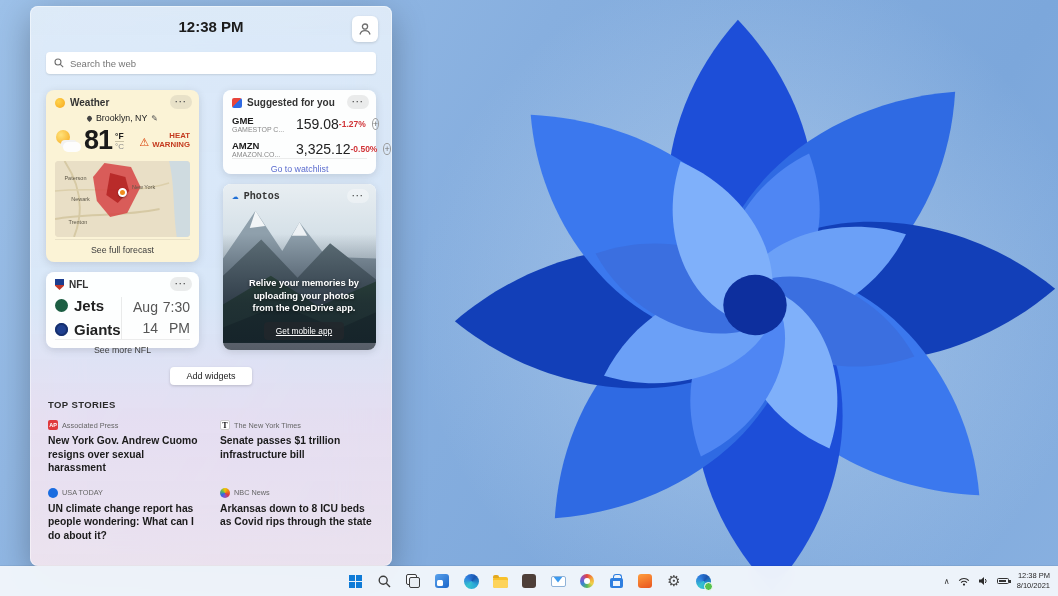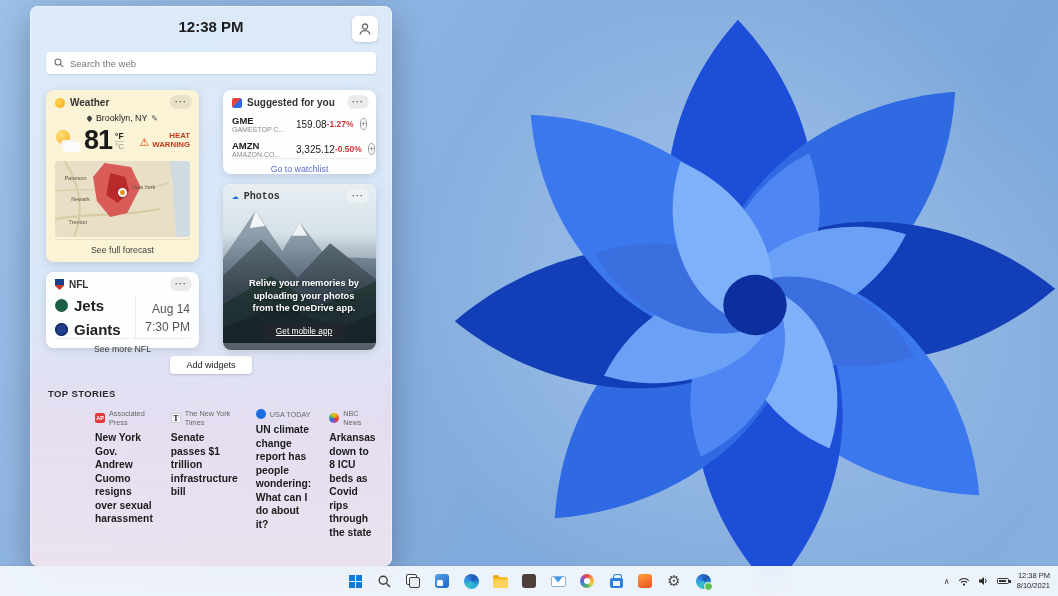--- a/index.html
+++ b/index.html
@@ -73,68 +73,68 @@
     background:#f08c1e; border:2px solid #fff; box-shadow:0 1px 2px rgba(0,0,0,.35); }
 
   
   .stocks-card { height:84px; }
   .stock-glyph { width:10px; height:10px; border-radius:2px;
     background:linear-gradient(135deg,#e8453c 50%,#2f6ae3 50%); }
   .stock-row { display:flex; align-items:center; margin-top:7px; }
   .stock-id { width:64px; min-width:64px; }
   .stock-sym { font-size:9.5px; font-weight:700; color:#1c1c1c; }
   .stock-name { font-size:7px; color:#8a8a8a; white-space:nowrap; overflow:hidden; text-overflow:ellipsis; }
-  .stock-price { flex:1; text-align:right; font-size:10px; color:#222; }
+  .stock-price { flex:1; text-align:right; font-size:14px; color:#222; }
   .stock-chg { width:38px; text-align:right; font-size:8.5px; font-weight:700; color:#d13438; }
   .stock-add { width:12px; height:12px; margin-left:6px; border:1px solid #9a9a9a;
     border-radius:50%; color:#777; font-size:9px; display:flex; align-items:center;
     justify-content:center; cursor:pointer; background:transparent; }
   .stock-add::before { content:"+"; line-height:1; }
   .link-footer { color:#5b6ccf; }
 
   
   .nfl-card { height:76px; }
   .nfl-shield { width:9px; height:11px; background:linear-gradient(180deg,#1b3d8f 55%,#c0392b 55%);
     clip-path:polygon(0 0,100% 0,100% 62%,50% 100%,0 62%); }
   .game { display:flex; align-items:stretch; margin-top:7px; }
   .teams { display:flex; flex-direction:column; gap:7px; }
   .team { display:flex; align-items:center; gap:6px; font-size:15px; font-weight:700; color:#222; }
   .team-logo { width:13px; height:13px; border-radius:50%; }
   .logo-jets { background:#1c5e43; }
   .logo-giants { background:#1f3f8f; box-shadow:inset 0 0 0 2px #16306e; }
   .game-when { margin-left:auto; padding-left:9px; border-left:1px solid rgba(0,0,0,.08);
-    display:flex; flex-direction:column; justify-content:center; text-align:right;
-    font-size:12px; color:#555; line-height:1.5; }
+    display:flex; flex-direction:row; justify-content:center; text-align:right;
+    font-size:14px; color:#555; line-height:1.5; }
 
   
   .photos-card { height:166px; padding:0; overflow:hidden; }
   .photos-card .card-head { position:absolute; z-index:3; left:9px; top:7px; right:9px;font-family:Liberation Mono, monospace; }
   .photos-card .more-btn { z-index:4; background:rgba(255,255,255,.35); }
   .onedrive-cloud::before { content:"☁"; color:#1f6fd6; font-size:11px; line-height:1; }
   .photo-img { position:absolute; inset:0; }
   .photo-shade { position:absolute; inset:0; z-index:2;
     background:linear-gradient(180deg,rgba(20,30,40,0) 30%,rgba(20,30,45,.62) 72%,rgba(15,25,40,.7) 100%); }
   .photo-overlay { position:absolute; z-index:3; left:0; right:0; bottom:10px;
     display:flex; flex-direction:column; align-items:center; gap:7px; padding:0 12px;margin-left:9px; }
   .photo-msg { color:#fff; font-size:9.3px; font-weight:700; text-align:center;
     line-height:1.35; text-shadow:0 1px 3px rgba(0,0,0,.6); }
   .photo-btn { border:none; cursor:pointer; background:rgba(35,38,44,.78); color:#fff;
     font-size:8.3px; padding:4px 12px; border-radius:4px; font-family:inherit;text-decoration:underline; }
 
   
-  .add-row { display:flex; justify-content:center; margin-top:6px; }
+  .add-row { display:flex; justify-content:center; margin-top:17px; }
   .add-widgets-btn { border:none; cursor:pointer; background:#fff; border-radius:4px;
     padding:4px 16px; font-size:9px; color:#222; font-family:inherit;
     box-shadow:0 1px 3px rgba(0,0,0,.18); }
 
   
   .stories { padding:14px 18px 0; }
   .stories-title { font-size:9.5px; font-weight:800; color:#2b2b2b; letter-spacing:.4px; }
-  .stories-grid { display:grid; grid-template-columns:1fr 1fr 1fr 1fr; column-gap:18px;
-    row-gap:13px; margin-top:10px;margin-left:47px; }
+  .stories-grid { display:grid; grid-template-columns:1fr 1fr; column-gap:18px;
+    row-gap:13px; margin-top:10px; }
   .article { cursor:pointer; }
   .src-row { display:flex; align-items:center; gap:4px; font-size:7.3px; color:#666; }
   .src-logo { width:10px; height:10px; display:flex; align-items:center; justify-content:center;
     font-size:5.5px; font-weight:800; border-radius:2px; color:#fff; flex:none; }
   .logo-ap { background:#e03a3e; }
   .logo-nyt { background:#fff; color:#111; border:1px solid #ccc;
     font-family:"Liberation Serif","DejaVu Serif",serif; font-size:8px; }
   .logo-usatoday { background:#1a6ce0; border-radius:50%; }
   .logo-nbc { border-radius:50%;
     background:conic-gradient(#f3c500,#ef7f1a,#e03a3e,#8a52c7,#2f6ae3,#58b95c,#f3c500); }

